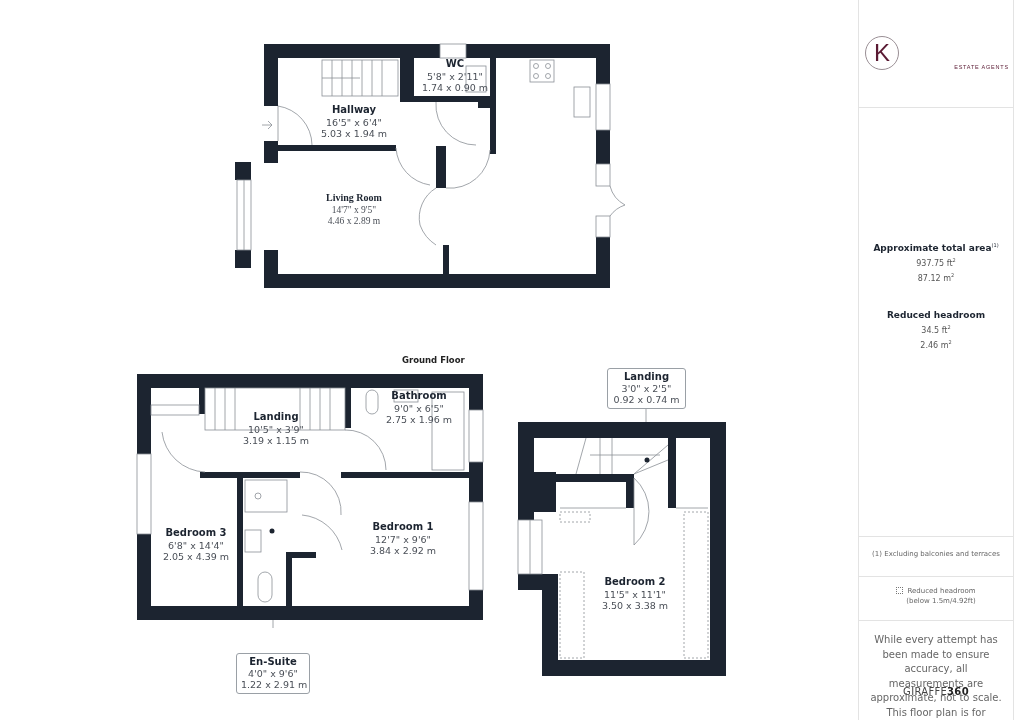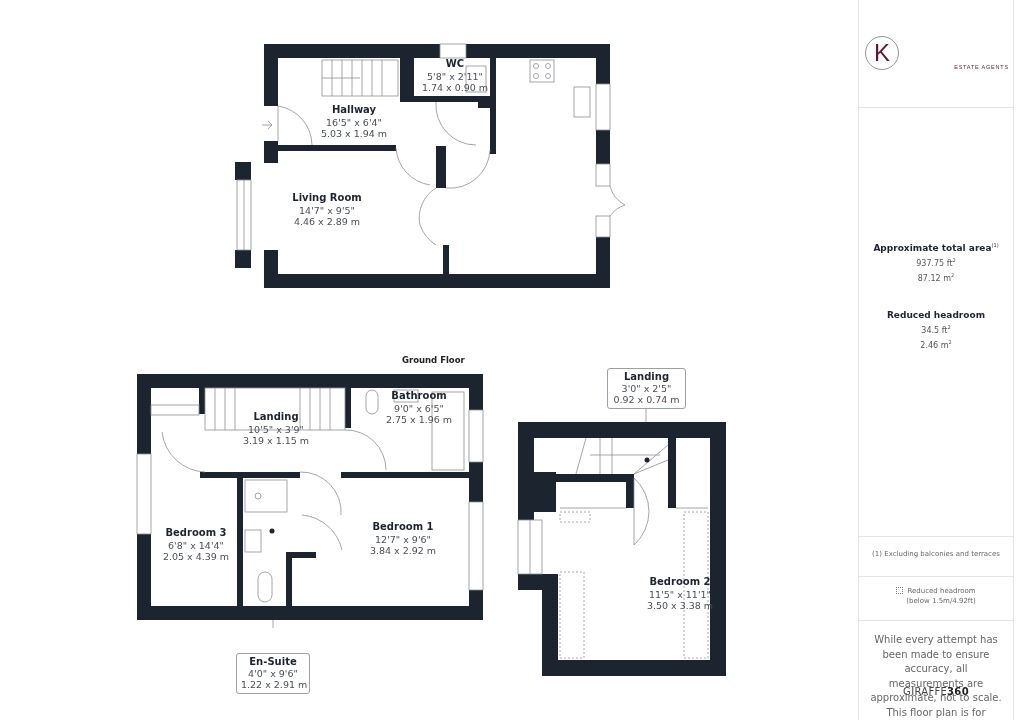--- a/index.html
+++ b/index.html
@@ -173,21 +173,21 @@
   <div class="room-label" style="left:455px;top:58px;">
     <div class="room-name">WC</div>
     <div class="room-dim">5'8" x 2'11"</div>
     <div class="room-dim">1.74 x 0.90 m</div>
   </div>
   <div class="room-label" style="left:354px;top:104px;">
     <div class="room-name">Hallway</div>
     <div class="room-dim">16'5" x 6'4"</div>
     <div class="room-dim">5.03 x 1.94 m</div>
   </div>
-  <div class="room-label" style="left:327px;top:192px;">
+  <div class="room-label" style="left:354px;top:192px;font-family:Liberation Serif, serif;">
     <div class="room-name">Living Room</div>
     <div class="room-dim">14'7" x 9'5"</div>
     <div class="room-dim">4.46 x 2.89 m</div>
   </div>
   <div class="floor-label" style="left:402px;top:319px;">Ground Floor</div>
 
   
   <div class="room-label" style="left:276px;top:411px;">
     <div class="room-name">Landing</div>
     <div class="room-dim">10'5" x 3'9"</div>
@@ -214,21 +214,21 @@
     <div class="room-dim">1.22 x 2.91 m</div>
   </div>
   <div class="floor-label" style="left:295px;top:698px;">Floor 1</div>
 
   
   <div class="callout" style="left:607px;top:368px;width:79px;">
     <div class="room-name">Landing</div>
     <div class="room-dim">3'0" x 2'5"</div>
     <div class="room-dim">0.92 x 0.74 m</div>
   </div>
-  <div class="room-label" style="left:635px;top:576px;margin-left:45px;">
+  <div class="room-label" style="left:635px;top:576px;">
     <div class="room-name">Bedroom 2</div>
     <div class="room-dim">11'5" x 11'1"</div>
     <div class="room-dim">3.50 x 3.38 m</div>
   </div>
   <div class="floor-label" style="left:608px;top:698px;">Floor 2</div>
 </div>
 
 <div id="sidebar">
   <div class="logo">
     <div class="logo-circle">K</div>

